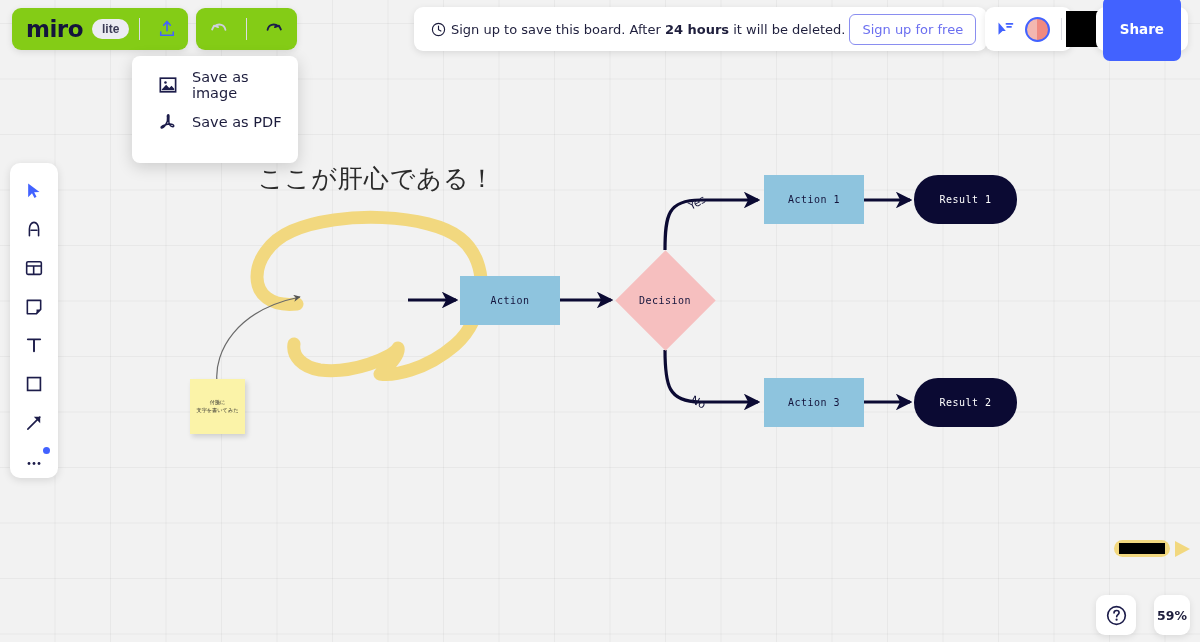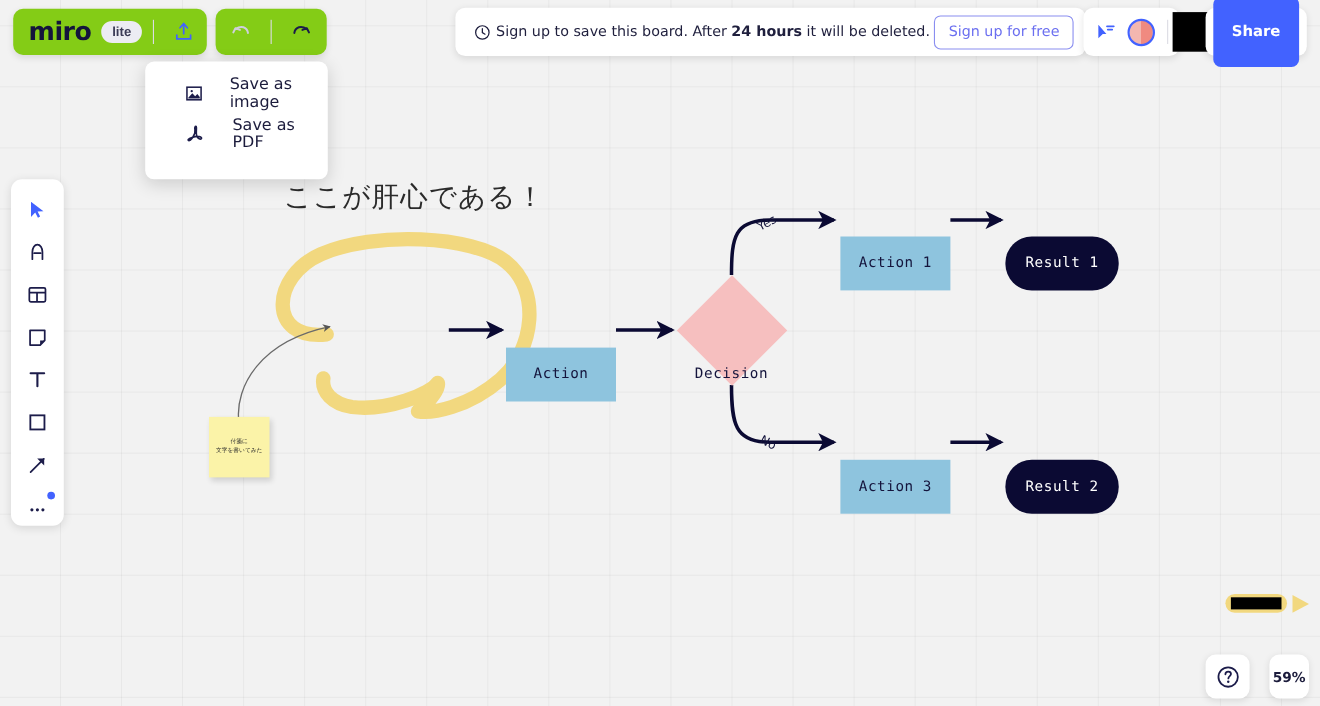--- a/index.html
+++ b/index.html
@@ -21,23 +21,22 @@
     background-size: 55.5px 55.5px;
     background-position: -1px 23px;
   }
   #canvas-svg { position: absolute; inset: 0; width: 1200px; height: 642px; }
 
   
   .node {
     position: absolute;
     display: flex; align-items: center; justify-content: center;
     font-family: "DejaVu Sans Mono", "Liberation Mono", monospace;
-    font-size: 13px; letter-spacing: .5px;
+    font-size: 10px; letter-spacing: .5px;
     white-space: pre;
-    margin-top: 40px;
   }
   .node-dark { background: #0b0a33; color: #ffffff; border-radius: 24px; text-align: center; }
   .node-blue { background: #8ec4de; color: #14143c; }
   .node-diamond {
     background: transparent; color: #14143c;
   }
   .diamond-bg {
     position: absolute; background: #f6bfbf;
     transform: rotate(45deg);
   }
@@ -87,22 +86,22 @@
   #undo-bar { left: 196px; top: 8px; height: 42px; padding: 0 6px; }
 
   
   #export-menu {
     position: absolute; left: 132px; top: 56px; width: 166px; height: 107px;
     background: #fff; border-radius: 8px;
     box-shadow: 0 4px 16px rgba(0,0,0,0.16);
     padding: 10px 0;
   }
   .menu-item {
-    display: flex; align-items: center; gap: 24px;
-    height: 37px; padding: 0 0 0 36px; cursor: pointer;
+    display: flex; align-items: center; gap: 14px;
+    height: 37px; padding: 0 0 0 26px; cursor: pointer;
     font-size: 14.5px; color: #1c1c3c;
     font-family: "DejaVu Sans", sans-serif;
   }
 
   
   #signup-banner {
     position: absolute; left: 399px; top: 7px; height: 44px;
     background: #fff; border-radius: 9px;
     box-shadow: 0 2px 7px rgba(0,0,0,0.10);
     display: flex; align-items: center; padding: 0 11px 0 16px; gap: 4px; margin-left: 15px;

